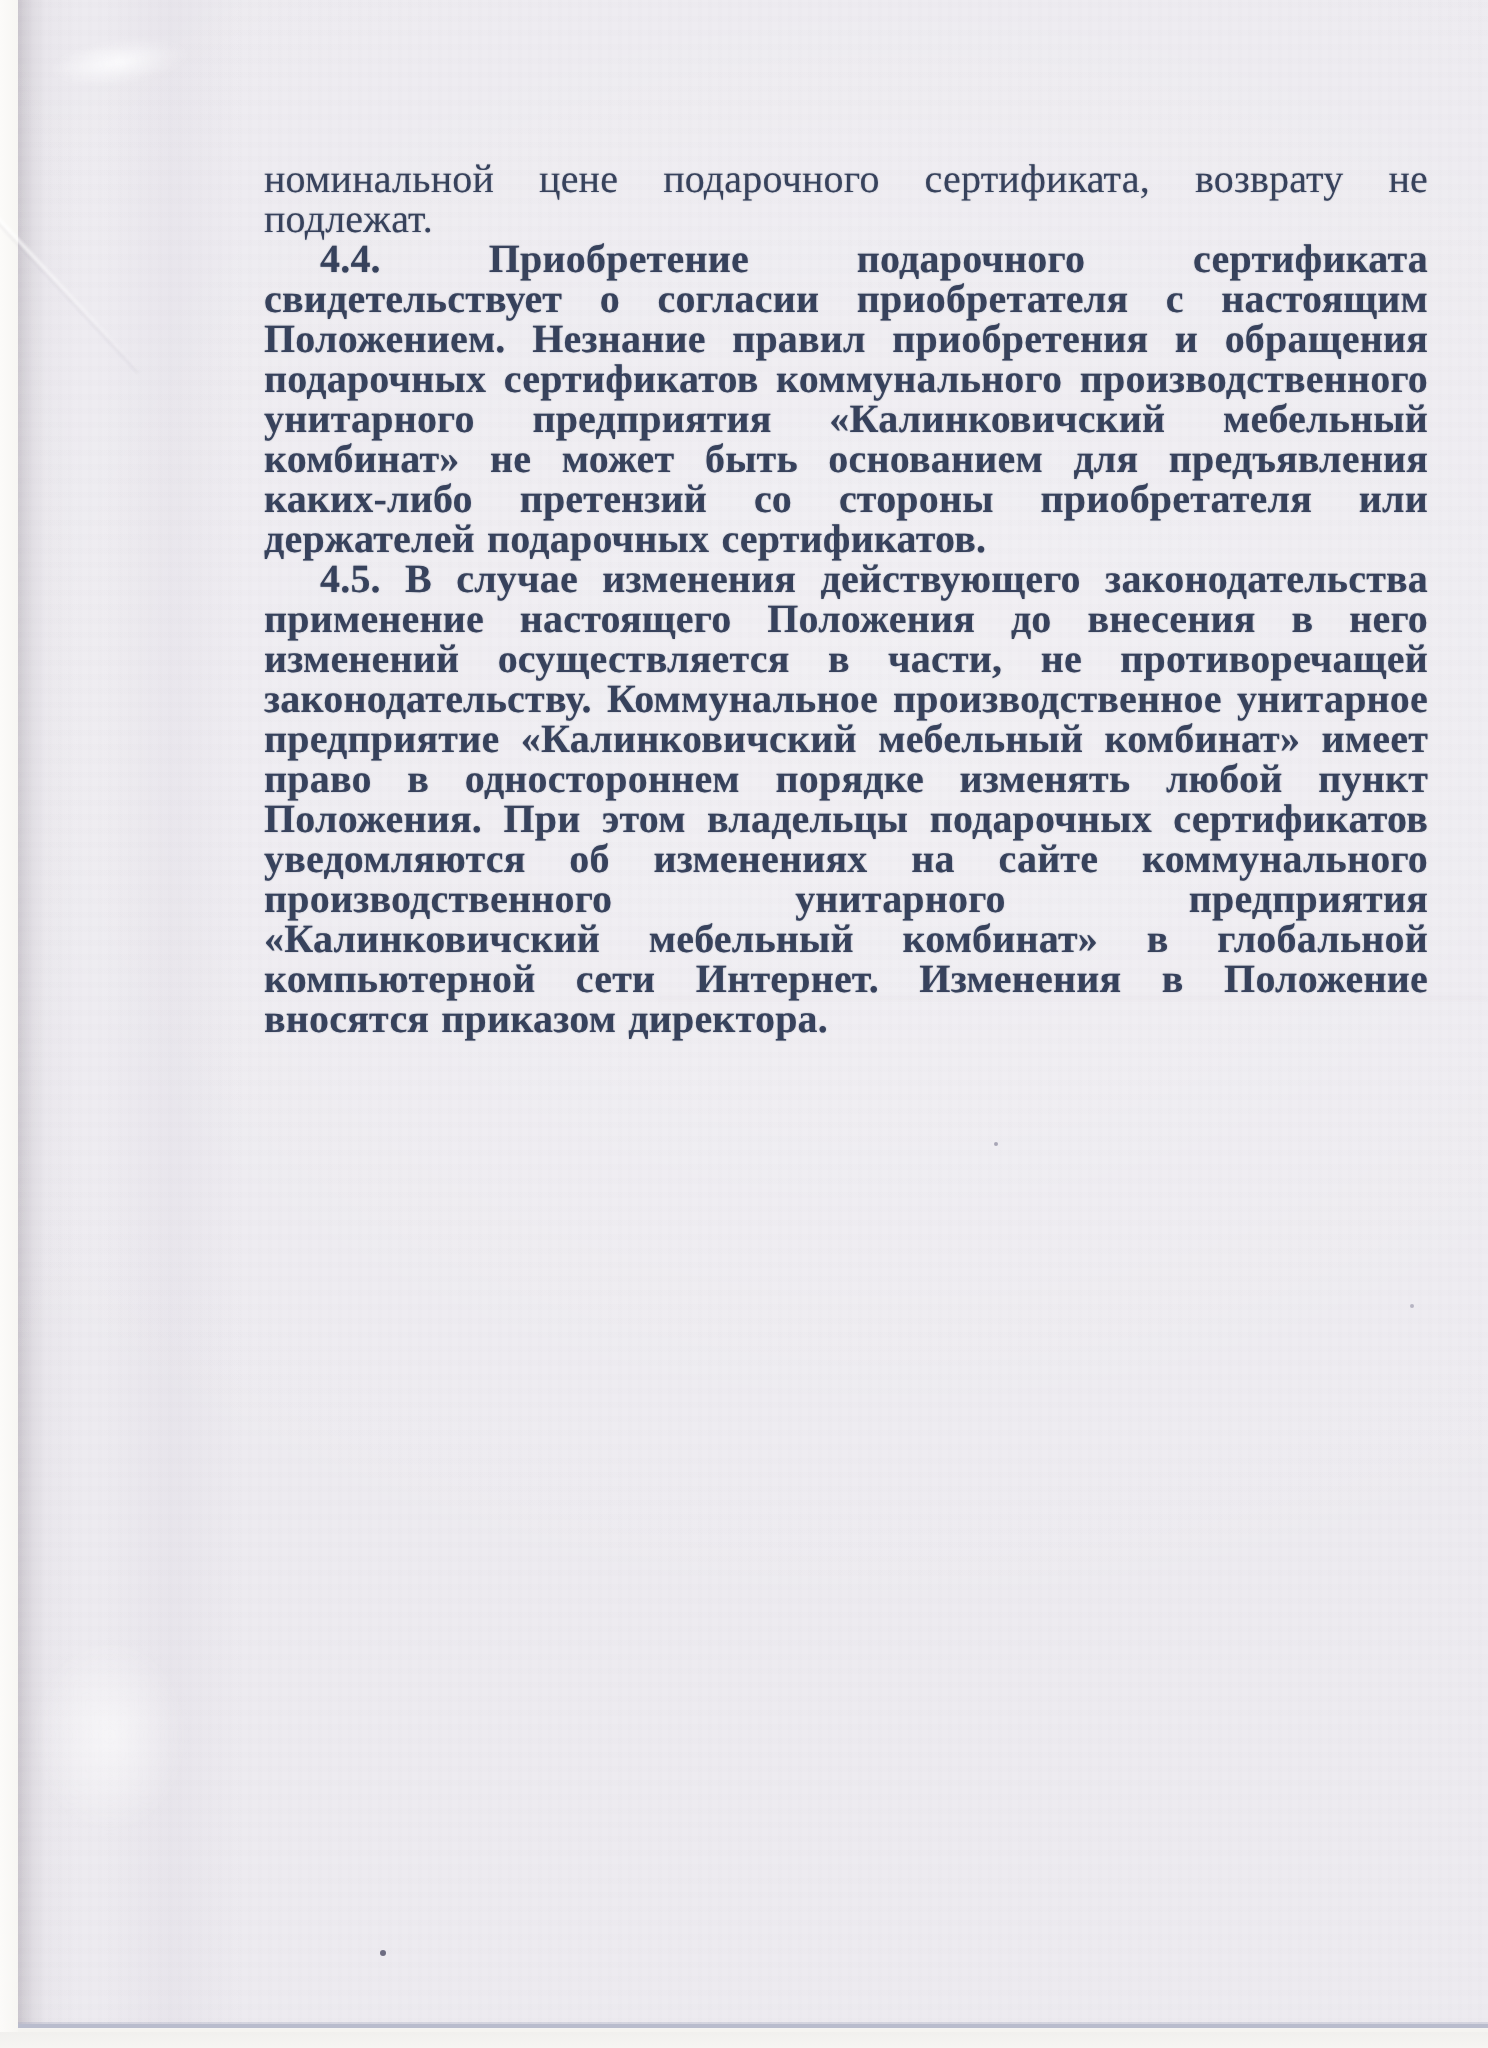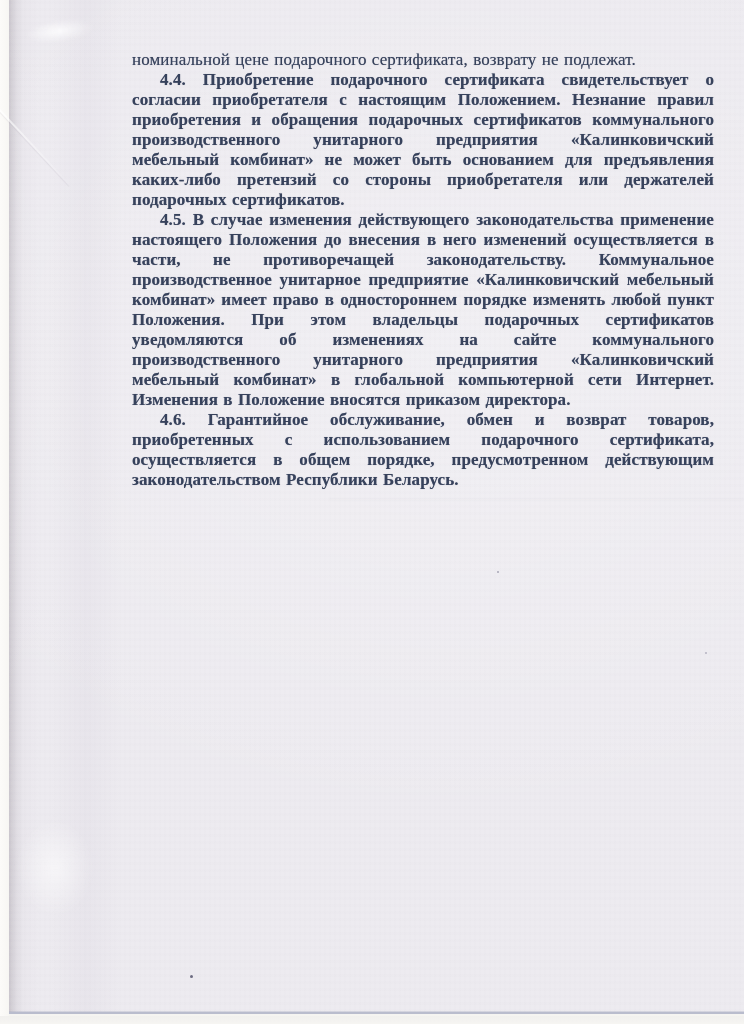--- a/index.html
+++ b/index.html
@@ -93,24 +93,24 @@
   }
 
   .speck { position: absolute; border-radius: 50%; }
   .speck-1 { left: 181px; top: 975px; width: 3px; height: 3px; background: rgba(66,66,92,0.75); }
   .speck-2 { left: 488px; top: 571px; width: 2px; height: 2px; background: rgba(120,118,142,0.6); }
   .speck-3 { left: 696px; top: 652px; width: 2px; height: 2px; background: rgba(128,126,150,0.5); }
 
   
   .text-block {
     position: absolute;
-    left: 123px; top: 50px;
+    left: 123px; top: 80px;
     width: 582px;
     color: var(--ink);
-    font-size: 17px;
+    font-size: 20px;
     line-height: 20px;
     text-align: justify;
     letter-spacing: 0.1px;
     word-spacing: 1px;
     text-shadow: 0 0 0.7px rgba(55,66,92,0.55);
   }
   .text-block p.para { margin: 0; }
   .text-block p.para.indent { text-indent: 28px; font-weight: bold; }
 
   .below-paper {
@@ -133,17 +133,16 @@
   <div class="blotch-bottomleft"></div>
   <div class="crease-horizontal"></div>
   <div class="speck speck-1"></div>
   <div class="speck speck-2"></div>
   <div class="speck speck-3"></div>
 
   <div class="text-block">
       <p class="para">номинальной цене подарочного сертификата, возврату не подлежат.</p>
       <p class="para indent">4.4. Приобретение подарочного сертификата свидетельствует о согласии приобретателя с настоящим Положением. Незнание правил приобретения и обращения подарочных сертификатов коммунального производственного унитарного предприятия «Калинковичский мебельный комбинат» не может быть основанием для предъявления каких-либо претензий со стороны приобретателя или держателей подарочных сертификатов.</p>
       <p class="para indent">4.5. В случае изменения действующего законодательства применение настоящего Положения до внесения в него изменений осуществляется в части, не противоречащей законодательству. Коммунальное производственное унитарное предприятие «Калинковичский мебельный комбинат» имеет право в одностороннем порядке изменять любой пункт Положения. При этом владельцы подарочных сертификатов уведомляются об изменениях на сайте коммунального производственного унитарного предприятия «Калинковичский мебельный комбинат» в глобальной компьютерной сети Интернет. Изменения в Положение вносятся приказом директора.</p>
-      <p class="para indent">4.6. Гарантийное обслуживание, обмен и возврат товаров, приобретенных с использованием подарочного сертификата, осуществляется в общем порядке, предусмотренном действующим законодательством Республики Беларусь.</p>
     </div>
 </div>
 
 <div class="below-paper"></div>
 
 </body></html>

